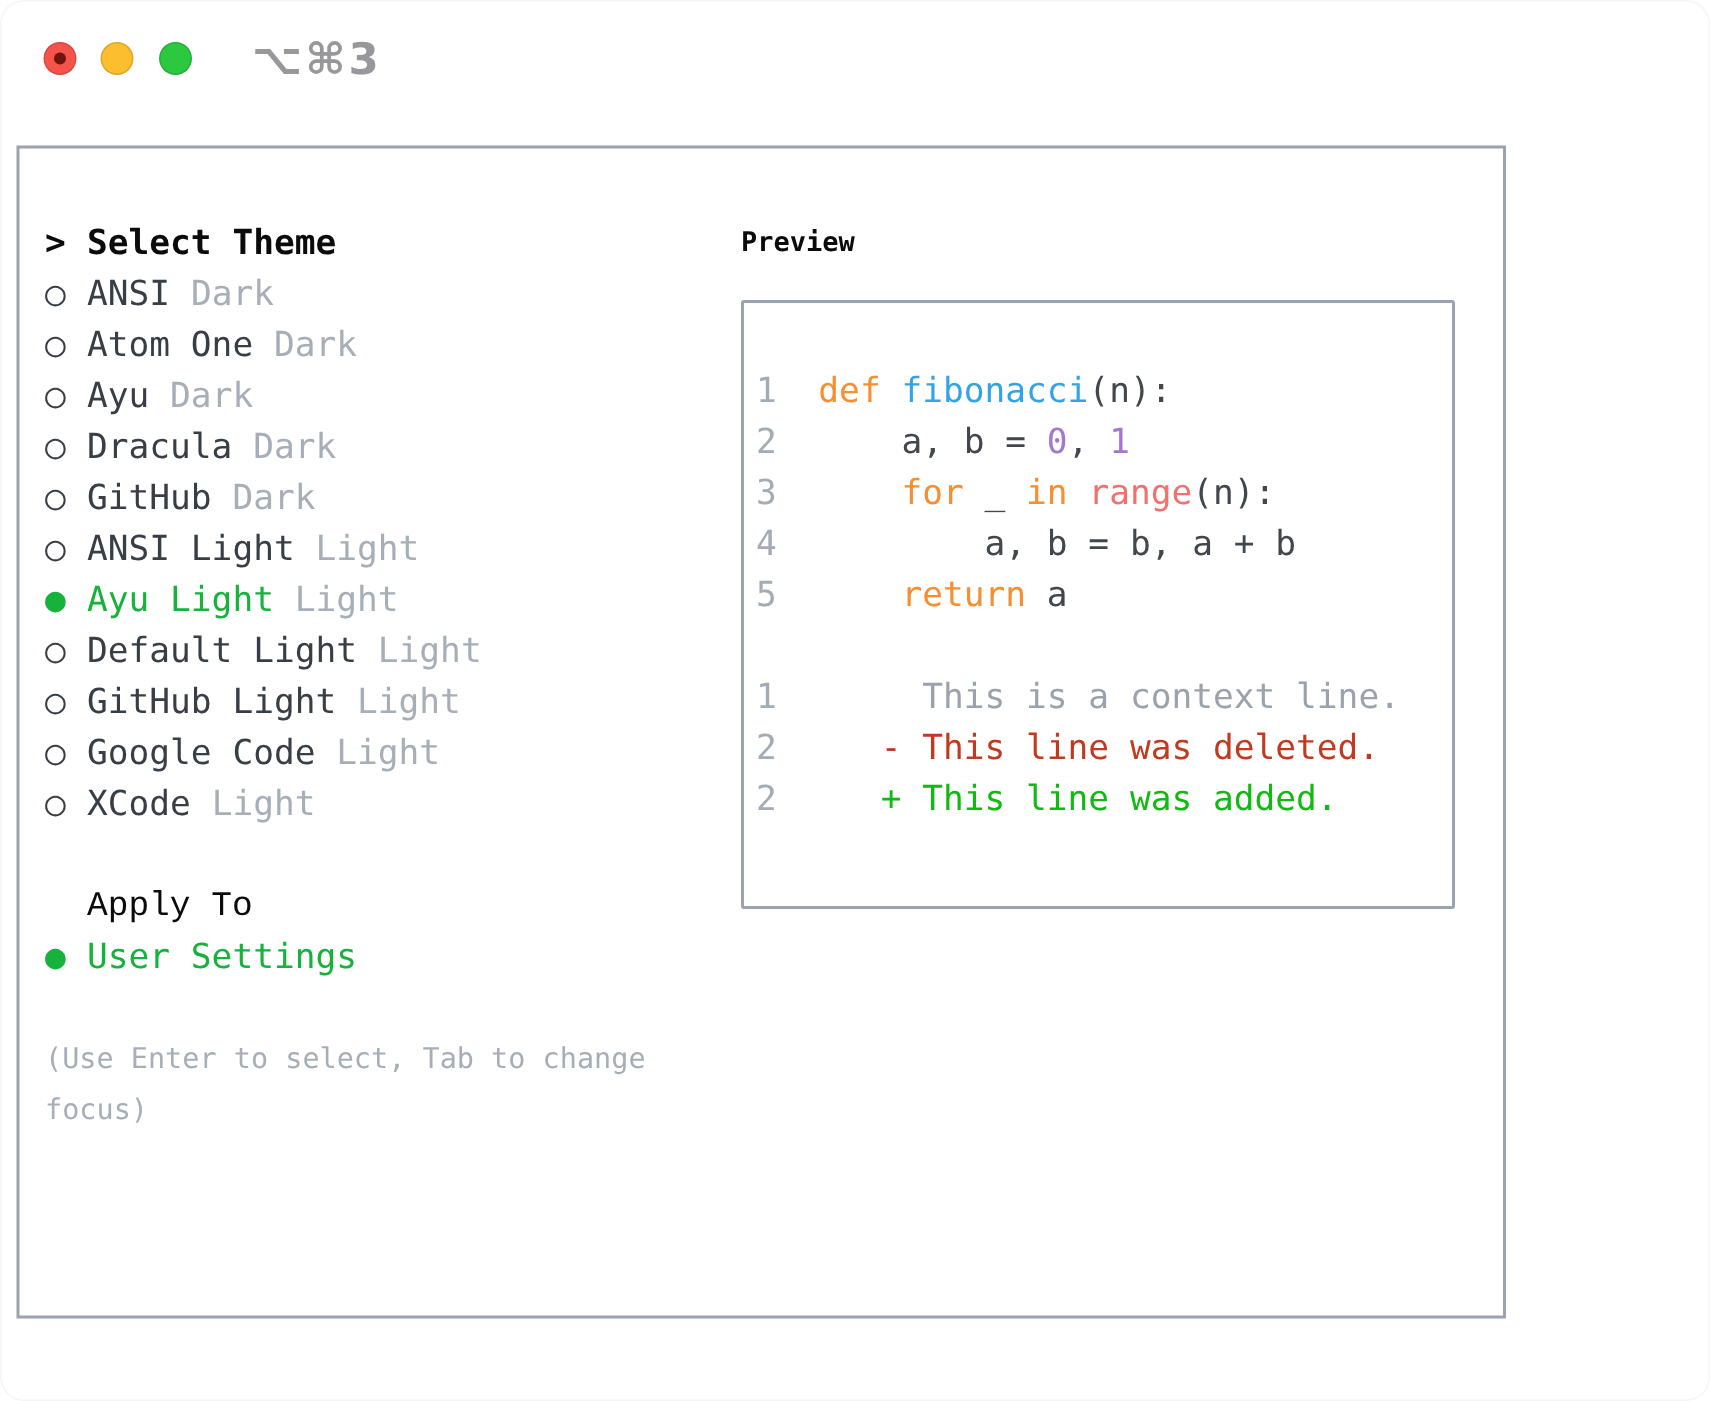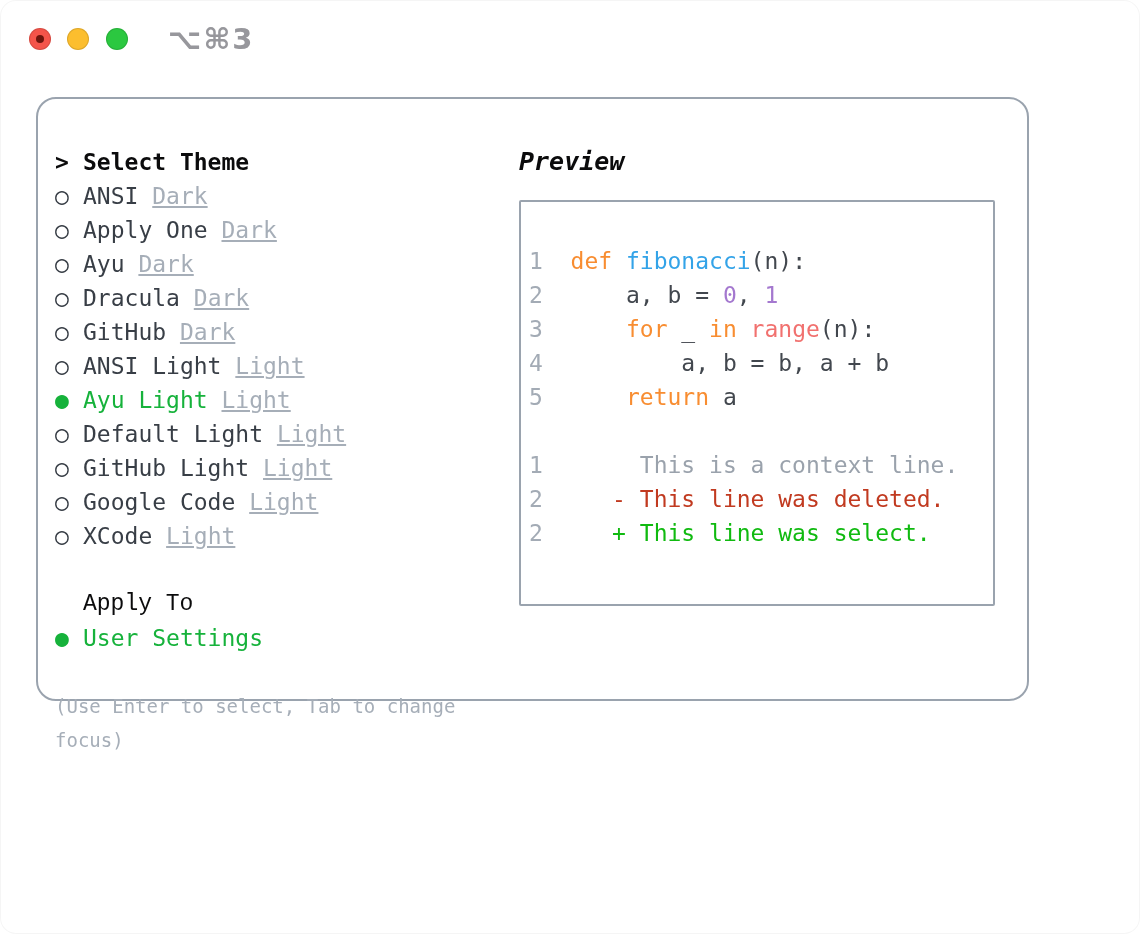--- a/index.html
+++ b/index.html
@@ -18,40 +18,40 @@
   .light.red{left:29px;background:var(--traffic-red,#f4544a);}
   .light.red::after{content:"";position:absolute;left:7px;top:7px;width:8px;height:8px;
     border-radius:50%;background:#6e150d;}
   .light.yellow{left:67px;background:var(--traffic-yellow,#fcbe2e);}
   .light.green{left:106px;background:var(--traffic-green,#2bc840);}
   .win-title{position:absolute;left:168px;top:22px;font-size:29px;font-weight:bold;
     letter-spacing:2px;color:var(--title-gray,#97979c);
     font-family:"DejaVu Sans","Liberation Sans",sans-serif;}
   
   .main-box{
-    position:absolute;left:36px;top:97px;width:993px;height:604px;
-    border:2px solid var(--border,#9aa3ae);border-radius:20px;background:#fff;
+    position:absolute;left:11px;top:97px;width:993px;height:782px;
+    border:2px solid var(--border,#9aa3ae);border-radius:0;background:#fff;
     box-sizing:border-box;
   }
   
   .left-pane{position:absolute;left:17px;top:46px;width:440px;
     font-size:23px;line-height:34px;color:var(--text-dark,#383e46);}
   .row{height:34px;white-space:pre;}
   .row .marker{display:inline-block;width:28px;}
   .header-row{font-weight:bold;color:#0b0b0c;}
   .spacer-row{height:34px;}
-  .variant{color:var(--muted,#a6aeb8);text-decoration:underline;}
+  .variant{color:var(--muted,#a6aeb8);}
   .item.selected .marker,.item.selected .item-name{color:var(--sel-green,#16b23b);}
   .option.selected .marker,.option.selected .option-label{color:var(--sel-green,#16b23b);}
   .apply-header{color:#0b0b0c;padding-left:28px;font-family:Liberation Mono, monospace;}
   .hint{margin-top:34px;width:420px;color:var(--muted,#a6aeb8);
     font-size:19px;line-height:34px;}
   
   .right-pane{position:absolute;left:481px;top:46px;width:495px;}
-  .preview-header{font-size:25px;line-height:34px;font-weight:bold;color:#0b0b0c;font-style:italic;}
+  .preview-header{font-size:18px;line-height:34px;font-weight:bold;color:#0b0b0c;}
   .preview-box{
     margin-top:21px;width:476px;height:406px;box-sizing:border-box;
     border:2px solid var(--border,#9aa3ae);border-radius:2px;background:#fff;
   }
   .preview-pre{
     margin:0;padding:42px 8px 0 8px;font-family:"DejaVu Sans Mono","Liberation Mono",monospace;
     font-size:23px;line-height:34px;white-space:pre;
   }
   .lineno{color:var(--lineno,#a3abb5);}
   .tok-keyword{color:var(--kw,#f88d31);}
@@ -75,21 +75,21 @@
     <span class="win-title">⌥⌘3</span>
   </div>
 
   <div class="main-box">
 
     <div class="left-pane">
       <div class="row header-row"><span class="marker">&gt;</span><span>Select Theme</span></div>
 
       <div id="theme-list">
           <div class="row item"><span class="marker">○</span><span class="item-name">ANSI </span><span class="variant">Dark</span></div>
-          <div class="row item"><span class="marker">○</span><span class="item-name">Apply One </span><span class="variant">Dark</span></div>
+          <div class="row item"><span class="marker">○</span><span class="item-name">Atom One </span><span class="variant">Dark</span></div>
           <div class="row item"><span class="marker">○</span><span class="item-name">Ayu </span><span class="variant">Dark</span></div>
           <div class="row item"><span class="marker">○</span><span class="item-name">Dracula </span><span class="variant">Dark</span></div>
           <div class="row item"><span class="marker">○</span><span class="item-name">GitHub </span><span class="variant">Dark</span></div>
           <div class="row item"><span class="marker">○</span><span class="item-name">ANSI Light </span><span class="variant">Light</span></div>
           <div class="row item selected"><span class="marker">●</span><span class="item-name">Ayu Light </span><span class="variant">Light</span></div>
           <div class="row item"><span class="marker">○</span><span class="item-name">Default Light </span><span class="variant">Light</span></div>
           <div class="row item"><span class="marker">○</span><span class="item-name">GitHub Light </span><span class="variant">Light</span></div>
           <div class="row item"><span class="marker">○</span><span class="item-name">Google Code </span><span class="variant">Light</span></div>
           <div class="row item"><span class="marker">○</span><span class="item-name">XCode </span><span class="variant">Light</span></div>
         </div>
@@ -109,19 +109,19 @@
       <div class="preview-header">Preview</div>
       <div class="preview-box">
         <pre class="preview-pre" id="preview-pre"><span class="lineno">1</span>  <span class="tok-keyword">def</span><span class="tok-plain"> </span><span class="tok-function">fibonacci</span><span class="tok-plain">(n):</span>
 <span class="lineno">2</span>  <span class="tok-plain">    a, b = </span><span class="tok-number">0</span><span class="tok-plain">, </span><span class="tok-number">1</span>
 <span class="lineno">3</span>  <span class="tok-plain">    </span><span class="tok-keyword">for</span><span class="tok-plain"> _ </span><span class="tok-keyword">in</span><span class="tok-plain"> </span><span class="tok-builtin">range</span><span class="tok-plain">(n):</span>
 <span class="lineno">4</span>  <span class="tok-plain">        a, b = b, a + b</span>
 <span class="lineno">5</span>  <span class="tok-plain">    </span><span class="tok-keyword">return</span><span class="tok-plain"> a</span>
 
 <span class="lineno">1</span>     <span class="diff-context">  This is a context line.</span>
 <span class="lineno">2</span>     <span class="diff-deleted">- This line was deleted.</span>
-<span class="lineno">2</span>     <span class="diff-added">+ This line was select.</span>
+<span class="lineno">2</span>     <span class="diff-added">+ This line was added.</span>
 </pre>
       </div>
     </div>
 
   </div>
 </div>
 
 </body></html>

